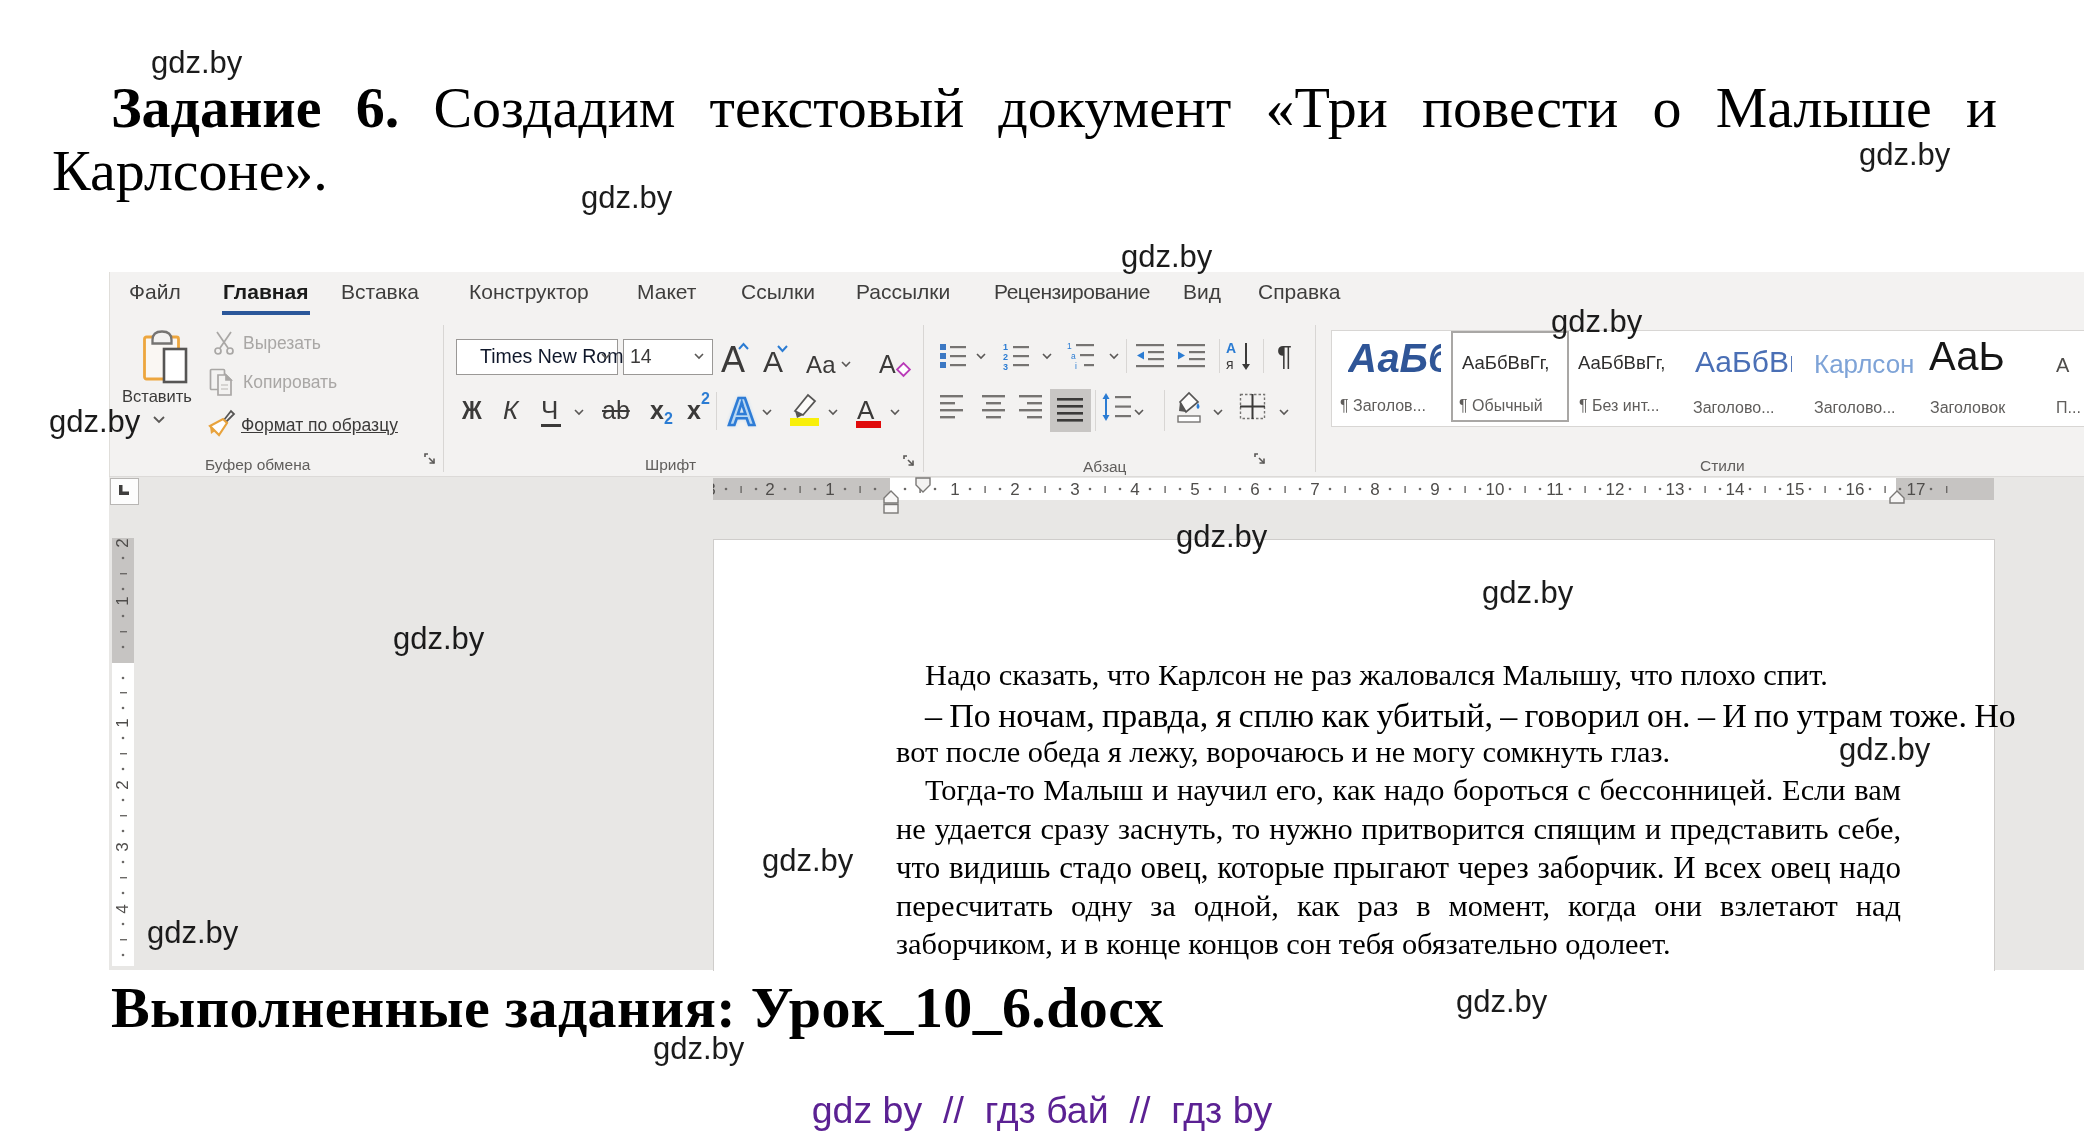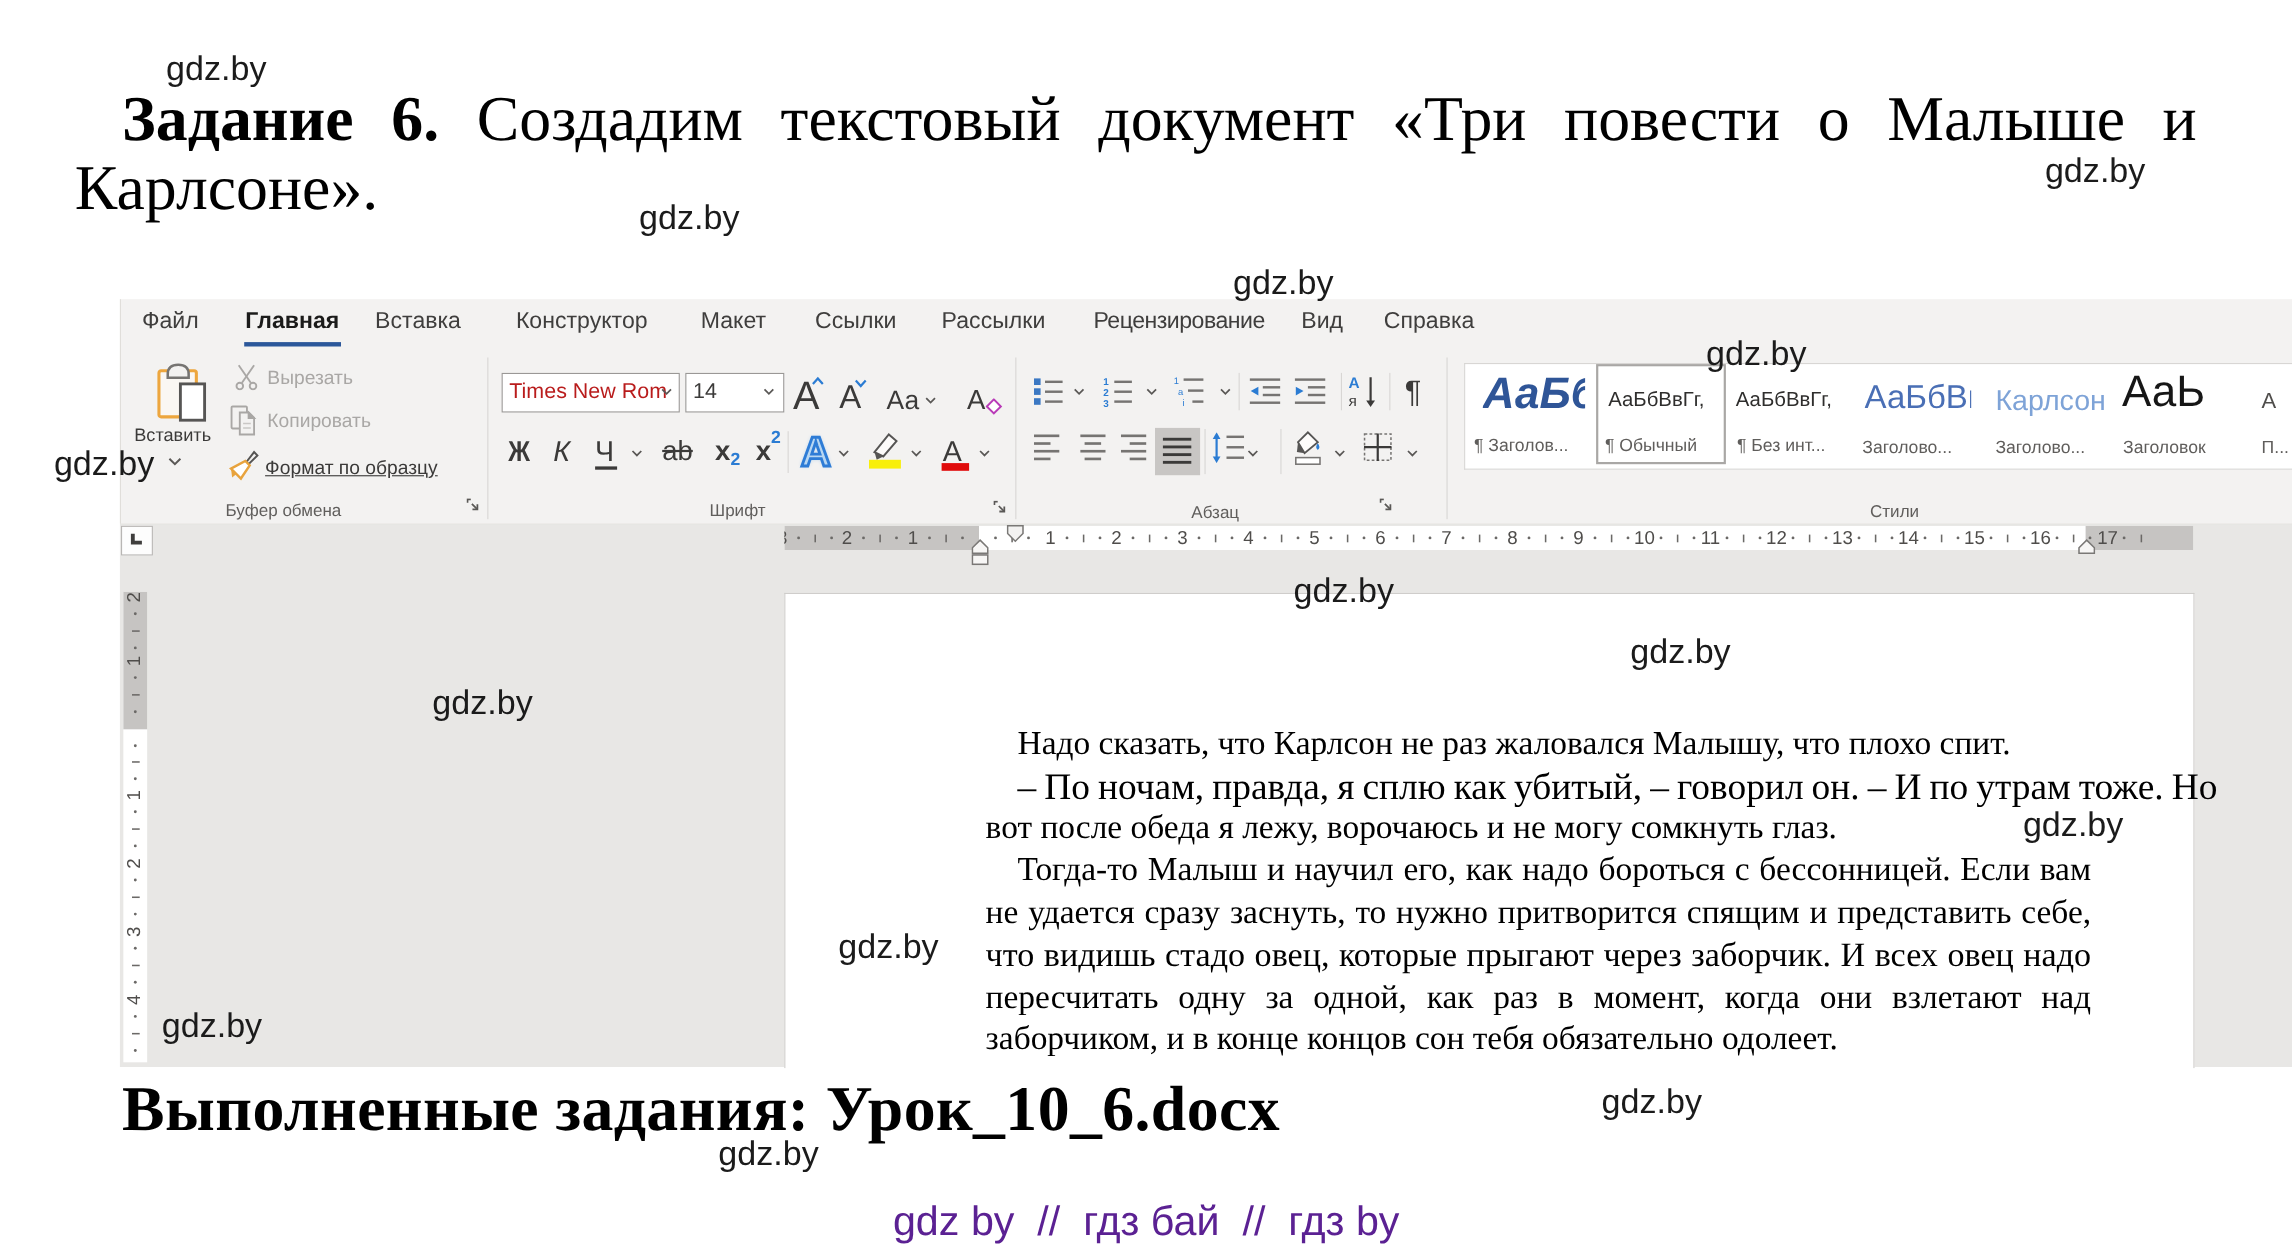--- a/index.html
+++ b/index.html
@@ -15,21 +15,21 @@
   .gsep{position:absolute;width:1px;background:#d8d6d4;}
   .gray17{position:absolute;font-size:17.5px;color:#a9a7a5;line-height:1;white-space:nowrap;}
   .dark17{position:absolute;font-size:17.5px;color:#3b3a39;line-height:1;white-space:nowrap;}
 </style>
 </head>
 <body>
 <div id="page">
 
 
   <div class="abs serif" id="head1" style="left:52px;width:1945px;top:79px;font-size:58px;color:#000;text-align:justify;text-align-last:justify;text-indent:59px;"><b>Задание 6.</b> Создадим текстовый документ «Три повести о Малыше и</div>
-  <div class="abs serif" id="head2" style="left:52px;top:142px;font-size:58px;color:#000;margin-left:16px;">Карлсоне».</div>
+  <div class="abs serif" id="head2" style="left:52px;top:142px;font-size:58px;color:#000;">Карлсоне».</div>
 
   <div class="abs" id="ribbon" style="left:109px;top:272px;width:1975px;height:204px;background:#f3f2f1;border-left:1px solid #e0deda;"></div>
   <div class="abs" style="left:109px;top:476px;width:1975px;height:1px;background:#dcdad8;"></div>
 
   <div class="abs" id="docarea" style="left:109px;top:477px;width:1975px;height:493px;background:#e8e7e5;"></div>
 
   <div class="abs" id="docpage" style="left:713px;top:539px;width:1280px;height:431px;background:#ffffff;border-top:1px solid #cfcdcb;border-left:1px solid #cfcdcb;border-right:1px solid #cfcdcb;"></div>
 
   <div class="tab" style="left:129px;">Файл</div>
   <div class="tab" style="left:223px;color:#1b1b1a;font-weight:bold;">Главная</div>
@@ -89,21 +89,21 @@
   <div class="glab" style="left:205px;top:457px;">Буфер обмена</div>
   <svg class="abs" style="left:424px;top:453px" width="14" height="14" viewBox="0 0 14 14">
     <g stroke="#5a5856" stroke-width="1.6" fill="none">
         <polyline points="1,4 1,1 4,1"></polyline>
         <polyline points="5,5 10,10"></polyline>
         <polyline points="10,5.5 10,10 5.5,10"></polyline>
       </g>
   </svg>
 
   <div class="abs" style="left:456px;top:339px;width:160px;height:34px;background:#fff;border:1px solid #9a9896;"></div>
-  <div class="abs" style="left:463px;top:347px;font-size:19.5px;color:#b91c1c;">Times New Rom</div>
+  <div class="abs" style="left:480px;top:347px;font-size:19.5px;color:#0f172a;">Times New Rom</div>
   <svg class="abs" style="left:600px;top:352px" width="12" height="9" viewBox="0 0 12 9">
       <polyline points="2,2 6,6 10,2" fill="none" stroke="#5a5856" stroke-width="1.6"></polyline>
     </svg>
   <div class="abs" style="left:623px;top:339px;width:88px;height:34px;background:#fff;border:1px solid #9a9896;"></div>
   <div class="abs" style="left:630px;top:347px;font-size:19.5px;color:#3b3a39;">14</div>
   <svg class="abs" style="left:693px;top:352px" width="12" height="9" viewBox="0 0 12 9">
       <polyline points="2,2 6,6 10,2" fill="none" stroke="#5a5856" stroke-width="1.6"></polyline>
     </svg>
 
   <div class="abs" style="left:721px;top:342px;font-size:36px;color:#3b3a39;">А</div>

